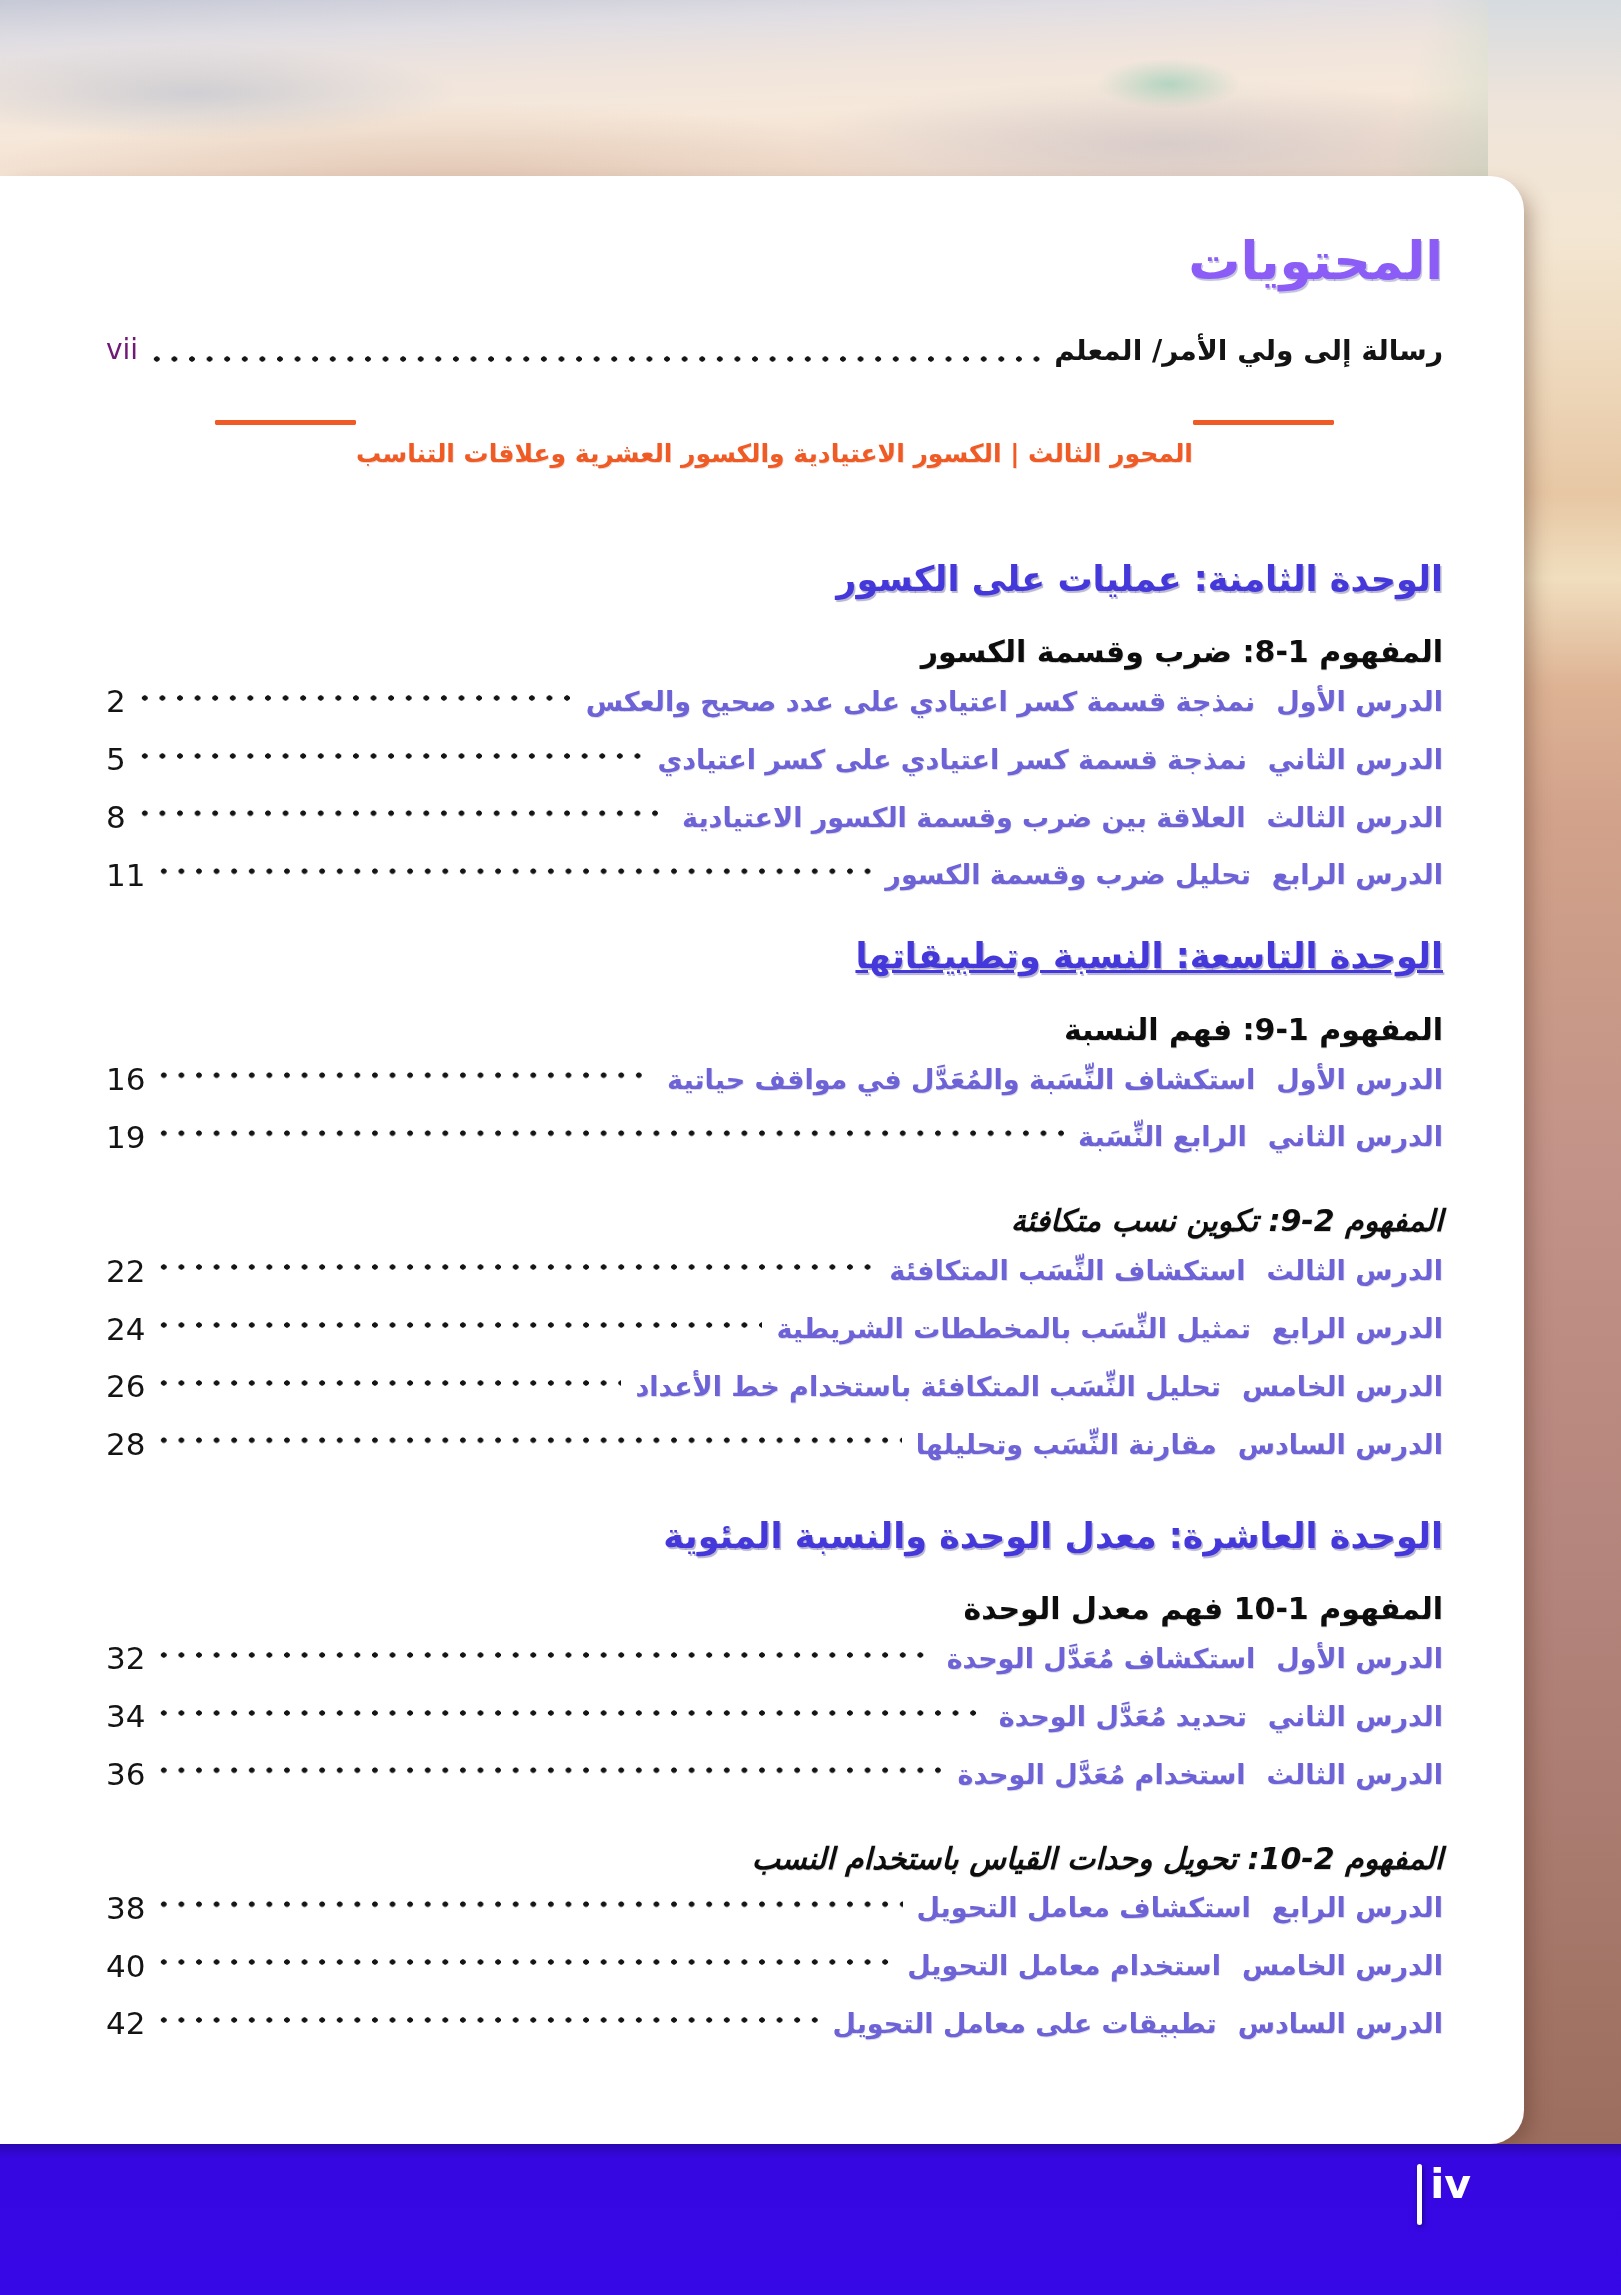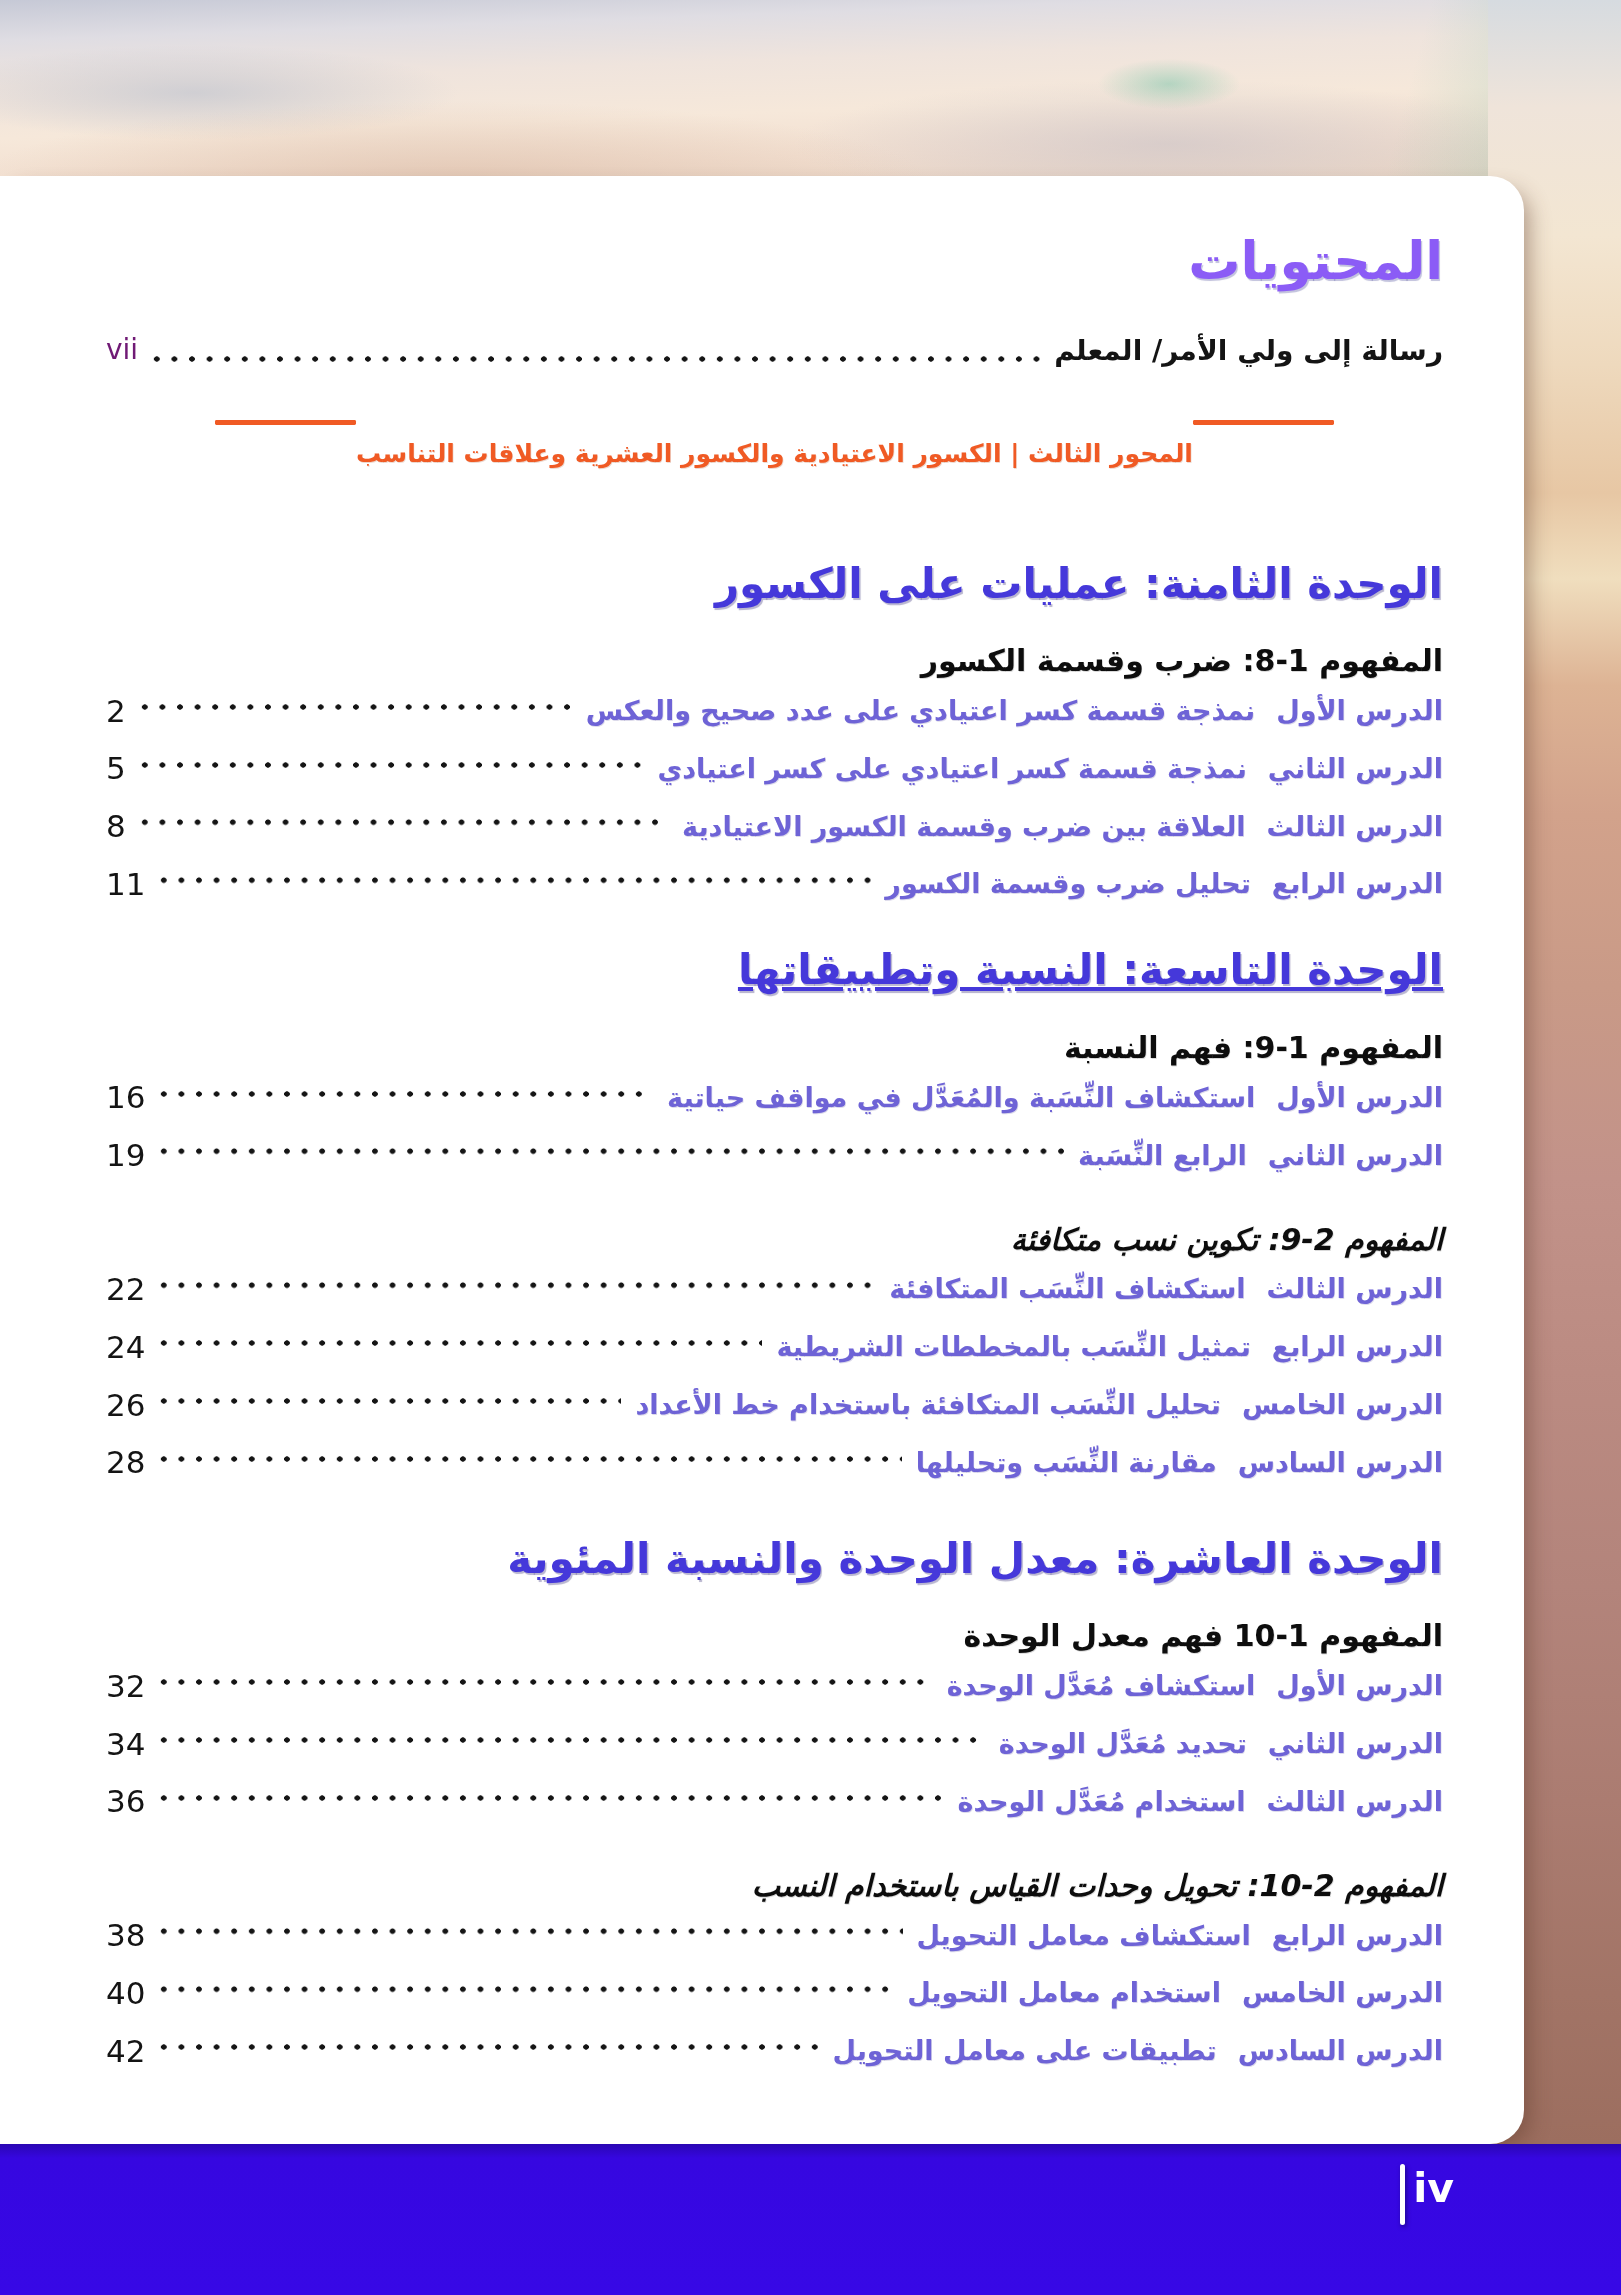--- a/index.html
+++ b/index.html
@@ -57,21 +57,21 @@
   
   .strand{margin:44px 0 0 0;display:flex;direction:rtl;justify-content:center;align-items:flex-start;}
   .strand-line{width:141px;height:5px;background:#f05a24;border-radius:1.4px;margin-top:5.6px;flex:0 0 auto;}
   .strand-text{
     font-size:25px;font-weight:bold;color:#f05a24;text-align:center;line-height:1.5;
     margin-top:21px;white-space:nowrap;
     text-shadow:0.7px 1.4px 0 rgba(150,50,0,.18);
   }
 
   .unit-heading{
-    font-size:42px;font-weight:bold;color:#4538da;text-align:right;line-height:1.3;
+    font-size:35px;font-weight:bold;color:#4538da;text-align:right;line-height:1.3;
     text-shadow:1.4px 2.1px 0.7px rgba(25,15,100,.30);
   }
   .u8{margin-top:84px;} .u9{margin-top:32px;text-decoration:underline;} .u10{margin-top:42px;}
 
   .concept-heading{
     margin-top:30px;font-size:30px;font-weight:bold;color:#0d0d0d;text-align:right;line-height:1.3;
     text-shadow:0.7px 1.4px 0 rgba(0,0,0,.15);
   }
   .concept-heading.later{margin-top:37px;font-style:italic;}
 
@@ -81,21 +81,21 @@
     text-shadow:0.7px 1.4px 0 rgba(60,50,140,.18);
   }
   .lesson-title{margin-right:21px;}
   .lesson-page{font-size:31px;color:#141414;white-space:nowrap;}
 
   
   .footer{
     position:absolute;left:0;top:2144px;width:1622px;height:151px;z-index:2;
     background:linear-gradient(180deg,#2a06b2 0px,#3607e0 14px,#3708e6 100%);
   }
-  .footer-page{position:absolute;top:20px;right:168px;display:flex;align-items:center;gap:8px;}
+  .footer-page{position:absolute;top:20px;right:151px;display:flex;gap:8px;}
   .footer-bar{width:5.6px;height:61px;background:#ffffff;border-radius:2.8px;box-shadow:1.4px 2.1px 4.2px rgba(0,0,60,.5);}
   .footer-roman{font-size:41px;font-weight:bold;color:#ffffff;line-height:1;padding-bottom:11.3px;}
 </style>
 </head>
 <body>
 
 <div class="page">
 
   <div class="banner"></div>
   <div class="side-strip"></div>

